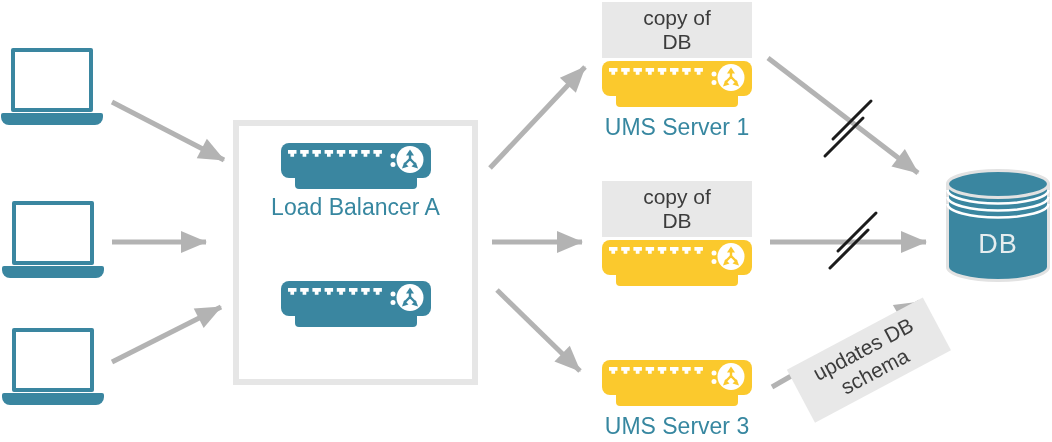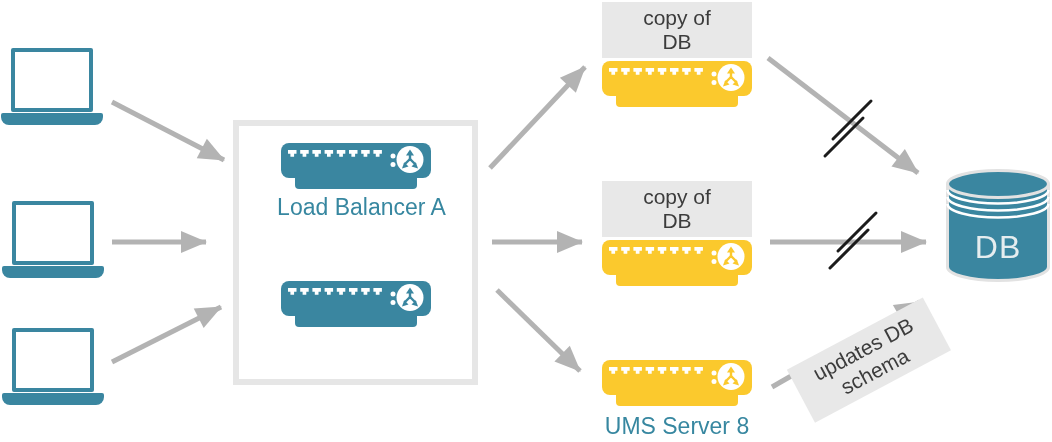--- a/index.html
+++ b/index.html
@@ -7,35 +7,35 @@
   .overlay{position:absolute;left:0;top:0;width:1052px;height:442px;pointer-events:none;}
 
   
   .laptop{position:absolute;width:102px;}
   .laptop .screen{width:74px;height:56px;border:4px solid var(--teal,#3A86A0);background:#fff;border-radius:2px;margin:0 auto;}
   .laptop .base{width:102px;height:12px;background:var(--teal,#3A86A0);border-radius:2px 2px 8px 8px;margin-top:1px;}
 
   
   .lb-box{position:absolute;left:233px;top:120px;width:245px;height:265px;border:6px solid var(--box-border,#E6E6E6);background:#fff;box-sizing:border-box;}
   .lb-box .server{position:absolute;left:50%;transform:translateX(-50%);}
-  .lb-box .lb-label{position:absolute;width:100%;text-align:center;font-size:23px;color:var(--teal-text,#3787A0);margin-left:6px;}
+  .lb-box .lb-label{position:absolute;width:100%;text-align:center;font-size:23px;color:var(--teal-text,#3787A0);}
 
   .server{width:150px;height:46px;display:block;}
   .server.teal{color:var(--teal,#3A86A0);}
   .server.yellow{color:var(--yellow,#FBC92D);}
 
   
   .unit{position:absolute;width:150px;text-align:center;}
   .badge{display:inline-block;background:var(--label-bg,#E8E8E8);color:var(--dark-text,#3C3C3C);font-size:21px;padding:4px 25px;margin-bottom:3px;}
   .unit .server{margin:0 auto;}
   .unit-label{margin-top:7px;font-size:23px;color:var(--teal-text,#3787A0);white-space:nowrap;}
 
   
   .db-svg{position:absolute;left:944px;top:168px;width:108px;height:118px;}
-  .db-label{position:absolute;left:944px;top:229px;width:108px;text-align:center;font-size:32px;color:var(--db-text,#E5EDEF);letter-spacing:1px;}
+  .db-label{position:absolute;left:944px;top:229px;width:108px;text-align:center;font-size:27px;color:var(--db-text,#E5EDEF);letter-spacing:1px;}
 
   
   .schema-note{position:absolute;left:792px;top:330px;width:150px;padding:5px 2px;transform:rotate(-28deg);background:var(--label-bg,#E8E8E8);color:var(--dark-text,#3C3C3C);font-size:21px;line-height:1.2;text-align:center;}
 </style>
 </head>
 <body>
 
 <div class="stage">
 
   <svg width="0" height="0" style="position:absolute" aria-hidden="true">
@@ -118,34 +118,35 @@
     <svg class="server teal" style="top:155px" viewBox="0 0 150 46">
         <use href="#rack-server"></use>
       </svg>
   </div>
 
   <div class="unit" style="left:602px;top:2px">
     <div class="badge">copy of DB</div>
     <svg class="server yellow" viewBox="0 0 150 46">
         <use href="#rack-server"></use>
       </svg>
+    <div class="unit-label">UMS Server 1</div>
   </div>
 
   <div class="unit" style="left:602px;top:181px">
     <div class="badge">copy of DB</div>
     <svg class="server yellow" viewBox="0 0 150 46">
         <use href="#rack-server"></use>
       </svg>
   </div>
 
   <div class="unit" style="left:602px;top:360px">
     <svg class="server yellow" viewBox="0 0 150 46">
         <use href="#rack-server"></use>
       </svg>
-    <div class="unit-label">UMS Server 8</div>
+    <div class="unit-label">UMS Server 3</div>
   </div>
 
   <svg class="db-svg" viewBox="0 0 108 118">
     <path d="M3.5 16 v83 a50.5 13.5 0 0 0 101 0 v-83" fill="#3A86A0" stroke="#E2E2E2" stroke-width="3"></path>
     <ellipse cx="54" cy="16" rx="50.5" ry="13.5" fill="#3A86A0" stroke="#E2E2E2" stroke-width="3"></ellipse>
     <g fill="none" stroke="#fff" stroke-width="2.5">
       <path d="M3.5 22 a50.5 13.5 0 0 0 101 0"></path>
       <path d="M3.5 29 a50.5 13.5 0 0 0 101 0"></path>
       <path d="M3.5 36 a50.5 13.5 0 0 0 101 0"></path>
     </g>

